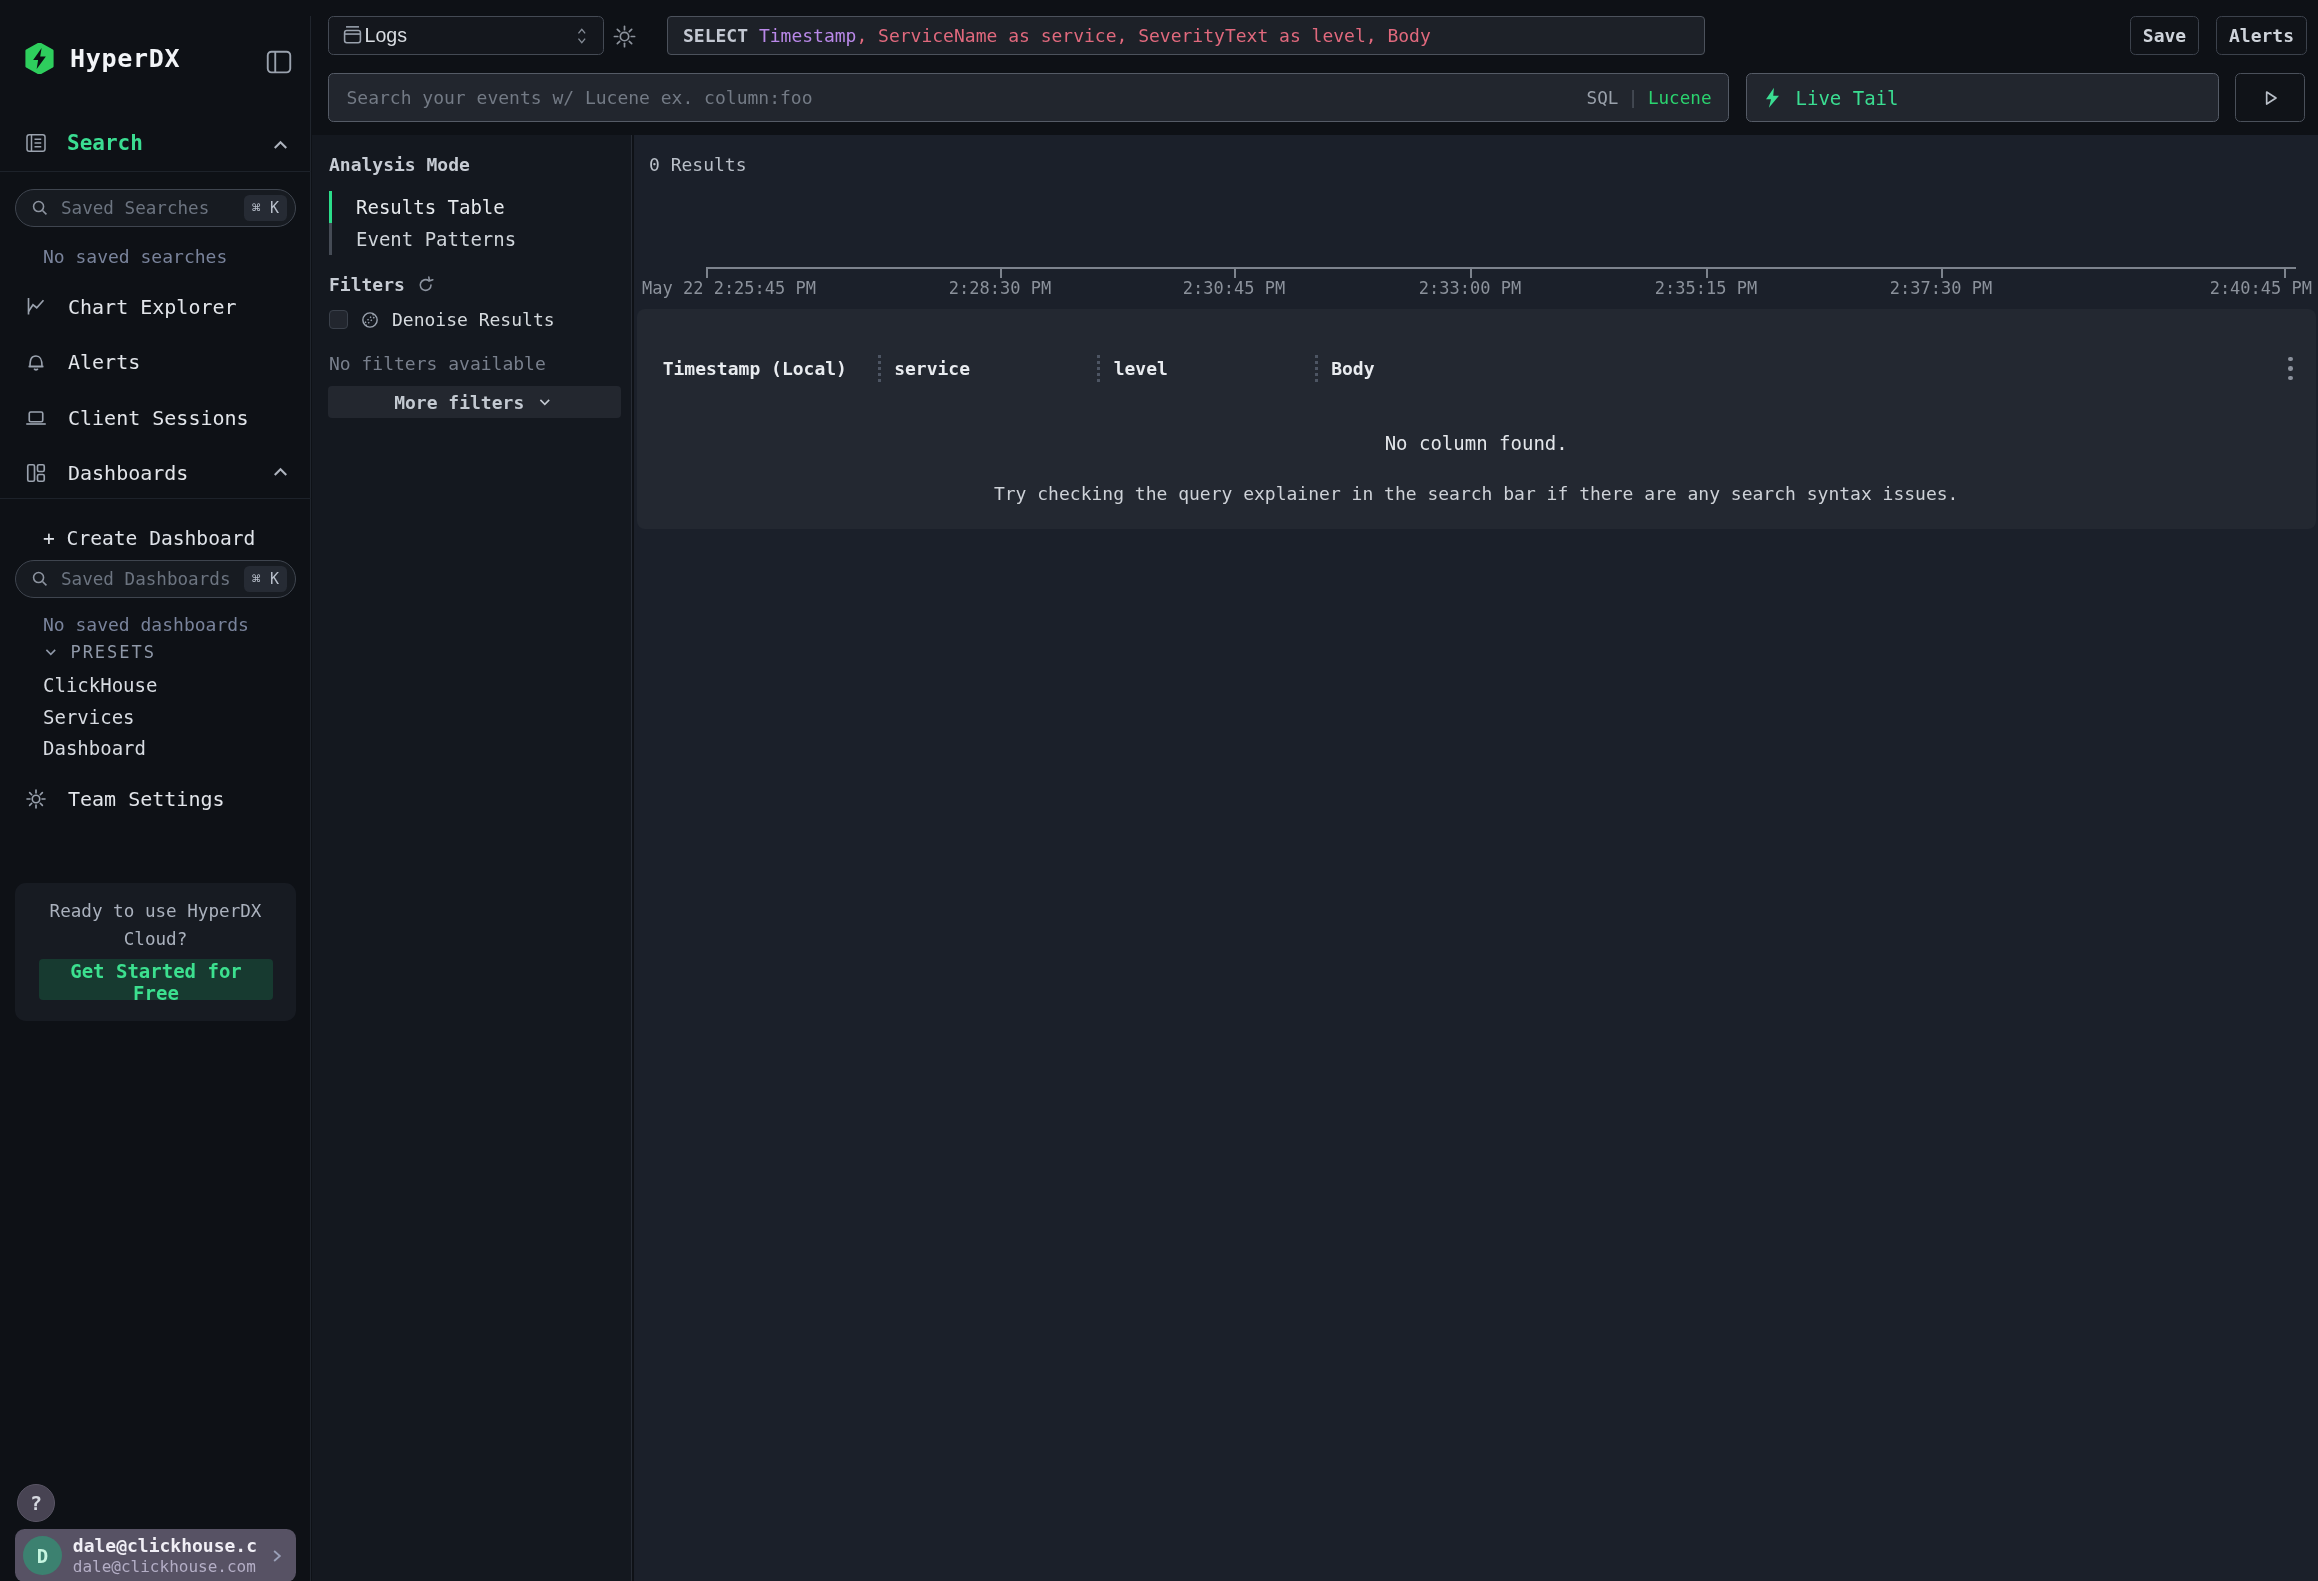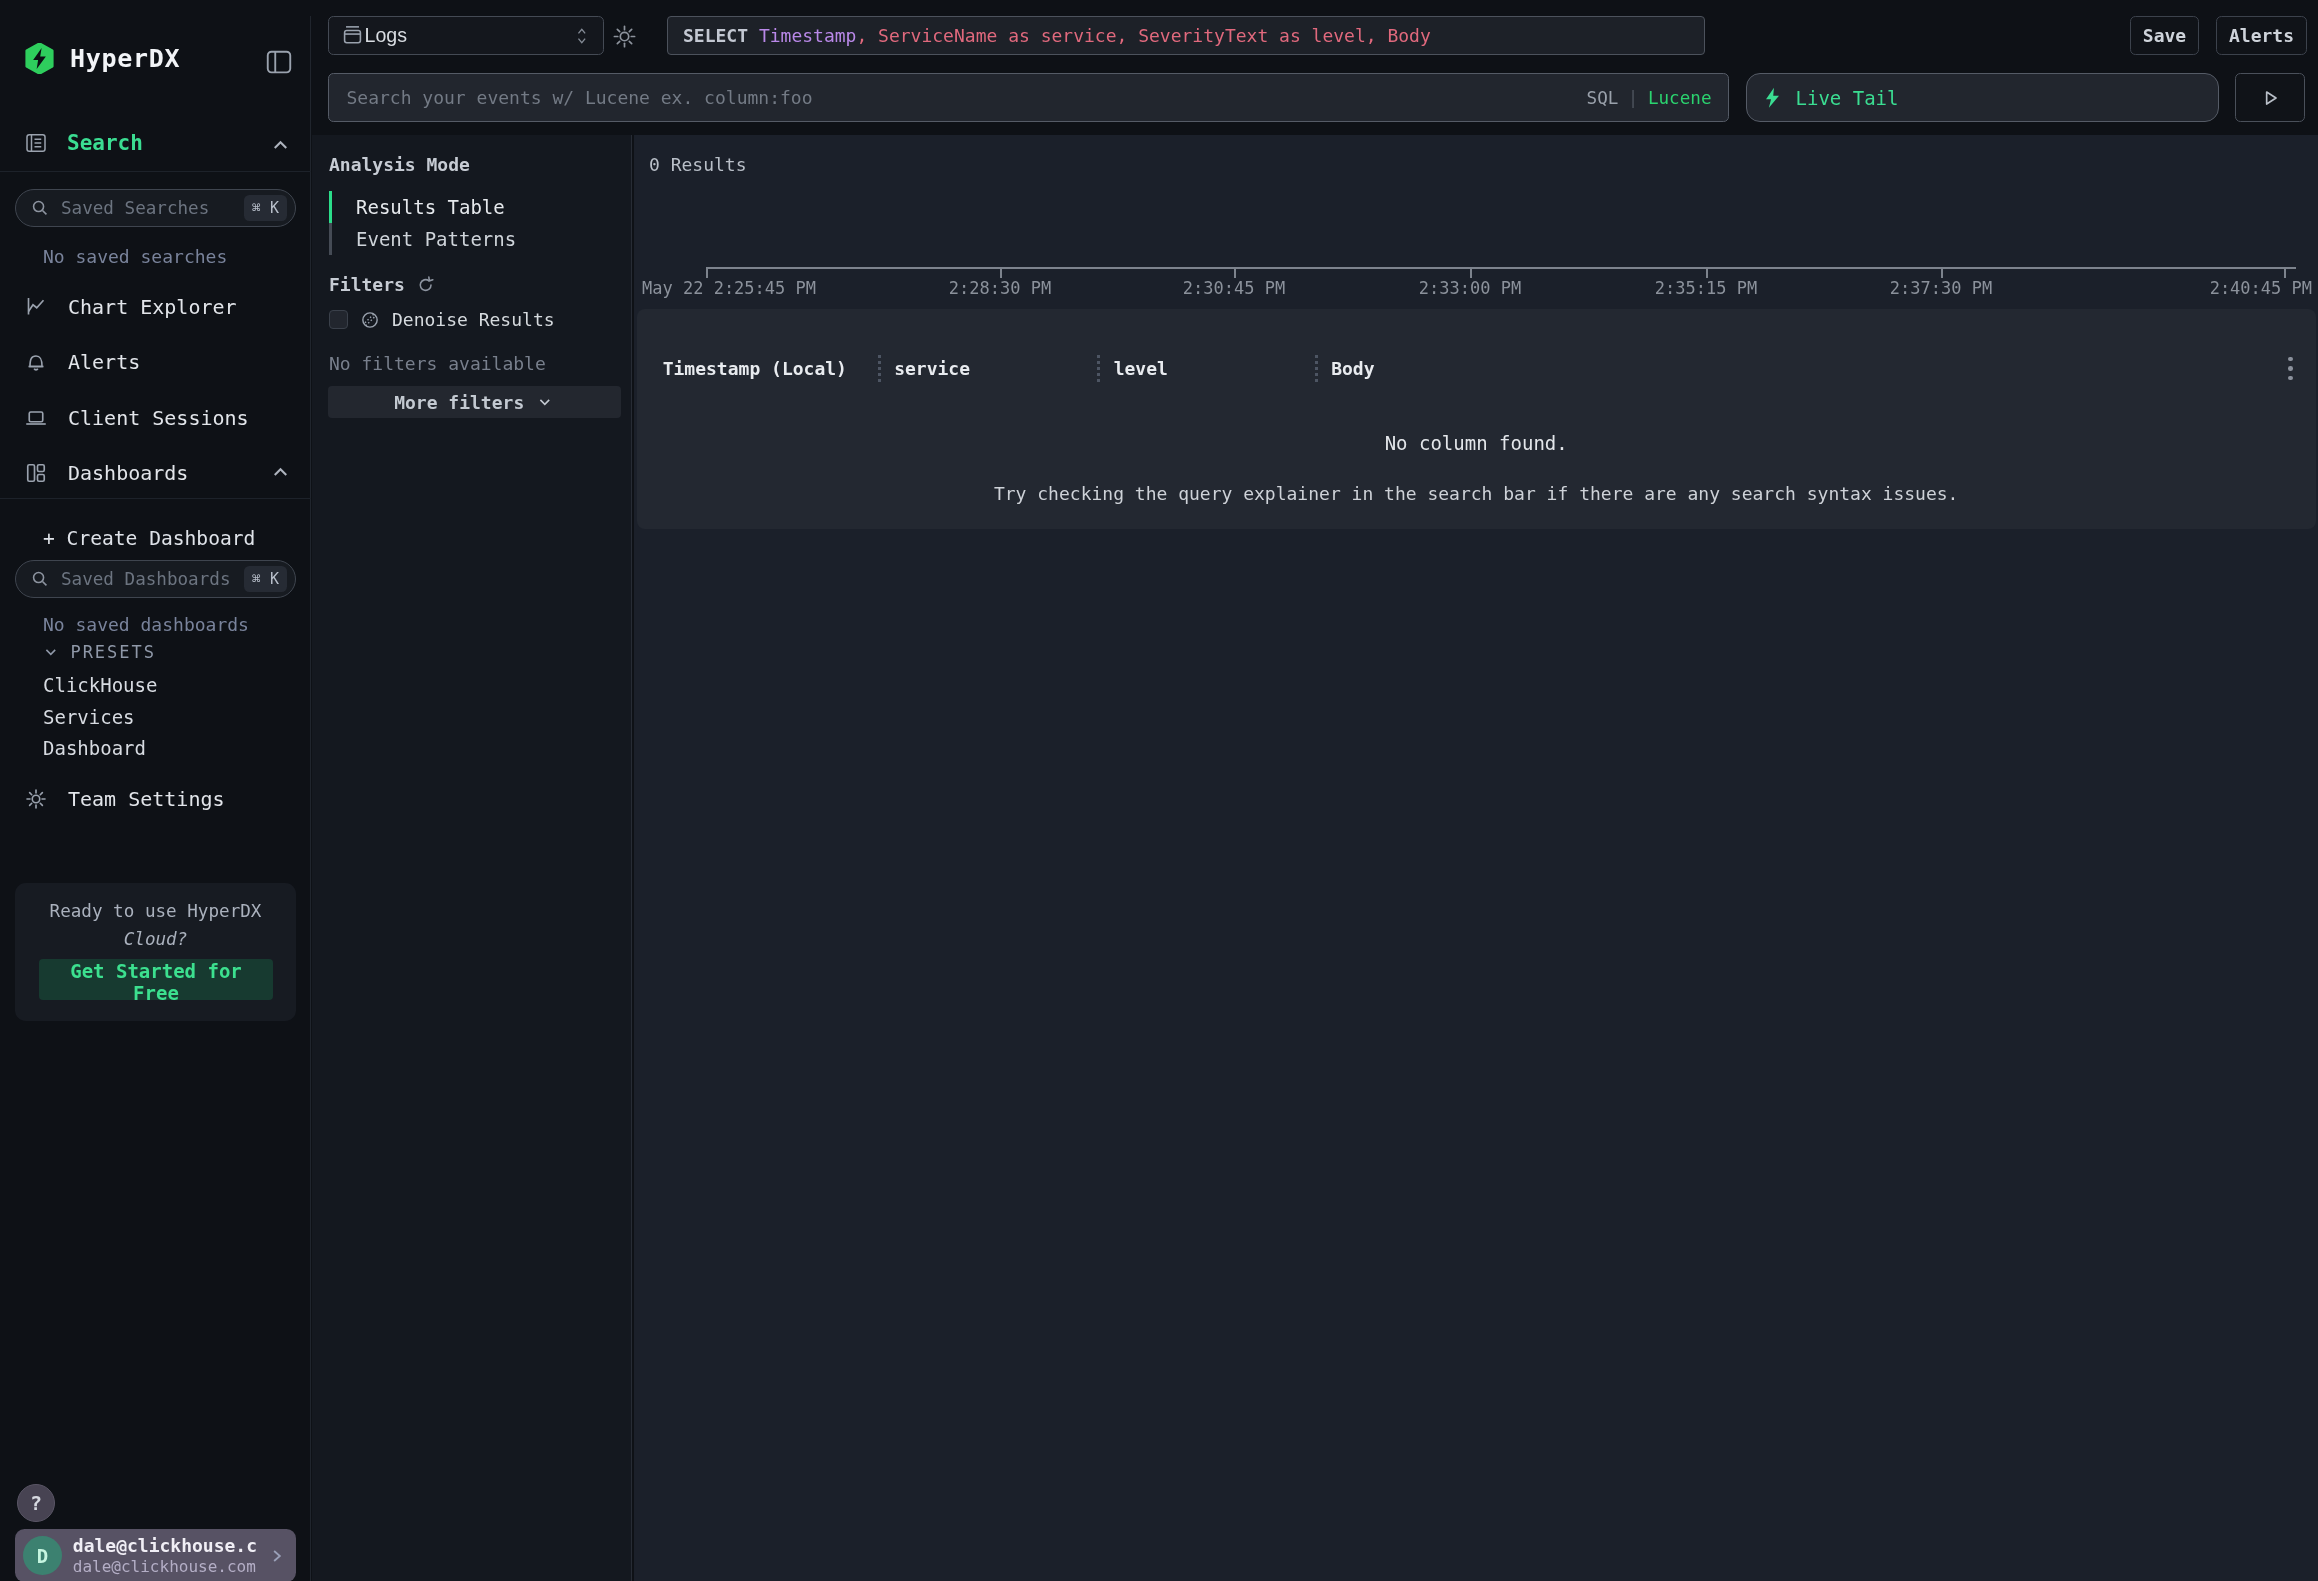--- a/index.html
+++ b/index.html
@@ -28,21 +28,21 @@
         padding-left:24px;gap:20px;font-size:20px;color:#e2e5ea;cursor:pointer;}
   .nav-item .chev{position:absolute;left:269px;}
   .create-dash{position:absolute;left:27px;top:506px;font-size:19.6px;color:#dfe3e9;background:none;border:none;
         font-family:inherit;cursor:pointer;padding:5.4px 16px;}
   .presets-head{position:absolute;left:42px;top:626px;display:flex;align-items:center;gap:10.8px;
         font-size:17px;letter-spacing:2px;color:#8f98a8;cursor:pointer;}
   .preset-item{position:absolute;left:43px;font-size:19px;color:#d7dbe1;cursor:pointer;}
   .cloud-card{position:absolute;left:15px;top:867px;width:281px;height:138px;background:#171b22;border-radius:10.8px;text-align:center;}
   .cloud-line{font-size:17.6px;color:#aab1bd;}
   .cloud-line.l1{margin-top:17.6px;}
-  .cloud-line.l2{margin-top:8px;font-style:italic;}
+  .cloud-line.l2{margin-top:8px;}
   .cloud-cta{position:absolute;left:24px;top:76px;width:234px;height:41px;background:#173a30;border:none;border-radius:4px;
         color:#3ce08f;font-family:inherit;font-size:19px;font-weight:bold;cursor:pointer;}
   .help-circle{position:absolute;left:17px;top:1468px;width:38px;height:38px;border-radius:50%;
         background:#474352;border:0.7px solid #5a5666;color:#d6d9e0;font-size:20px;font-weight:bold;
         display:flex;align-items:center;justify-content:center;cursor:pointer;}
   .user-card{position:absolute;left:15px;top:1513px;width:281px;height:53px;border-radius:9.5px;background:#575264;
         display:flex;align-items:center;padding:0 9.5px 0 8px;gap:10.8px;cursor:pointer;}
   .avatar{width:39px;height:39px;border-radius:50%;background:#3c8170;color:#c6f5e0;
         font-size:19px;font-weight:bold;display:flex;align-items:center;justify-content:center;flex:none;}
   .user-texts{flex:1;min-width:0;line-height:1.2;}
@@ -321,21 +321,21 @@
 
     <div class="search-row-box" style="left:15.5px;width:1401px;">
       <input class="search-input" placeholder="Search your events w/ Lucene ex. column:foo" style="">
       <span class="lang-toggle">
         <span class="lang-sql">SQL</span>
         <span class="lang-div">|</span>
         <span class="lang-lucene">Lucene</span>
       </span>
     </div>
 
-    <div class="search-row-box live-tail" style="left:1434px;width:473px;border-radius:14px;">
+    <div class="search-row-box live-tail" style="left:1434px;width:473px;">
       <span>
         <svg width="19" height="21.6" viewBox="0 0 24 30">
           <polygon points="14,1 3,17 10,17 7,29 21,12 13,12" fill="#3bdd92"></polygon>
         </svg>
       </span>
       <span class="lbl">Live Tail</span>
     </div>
 
     <button class="play-btn" aria-label="run">
       <span>

